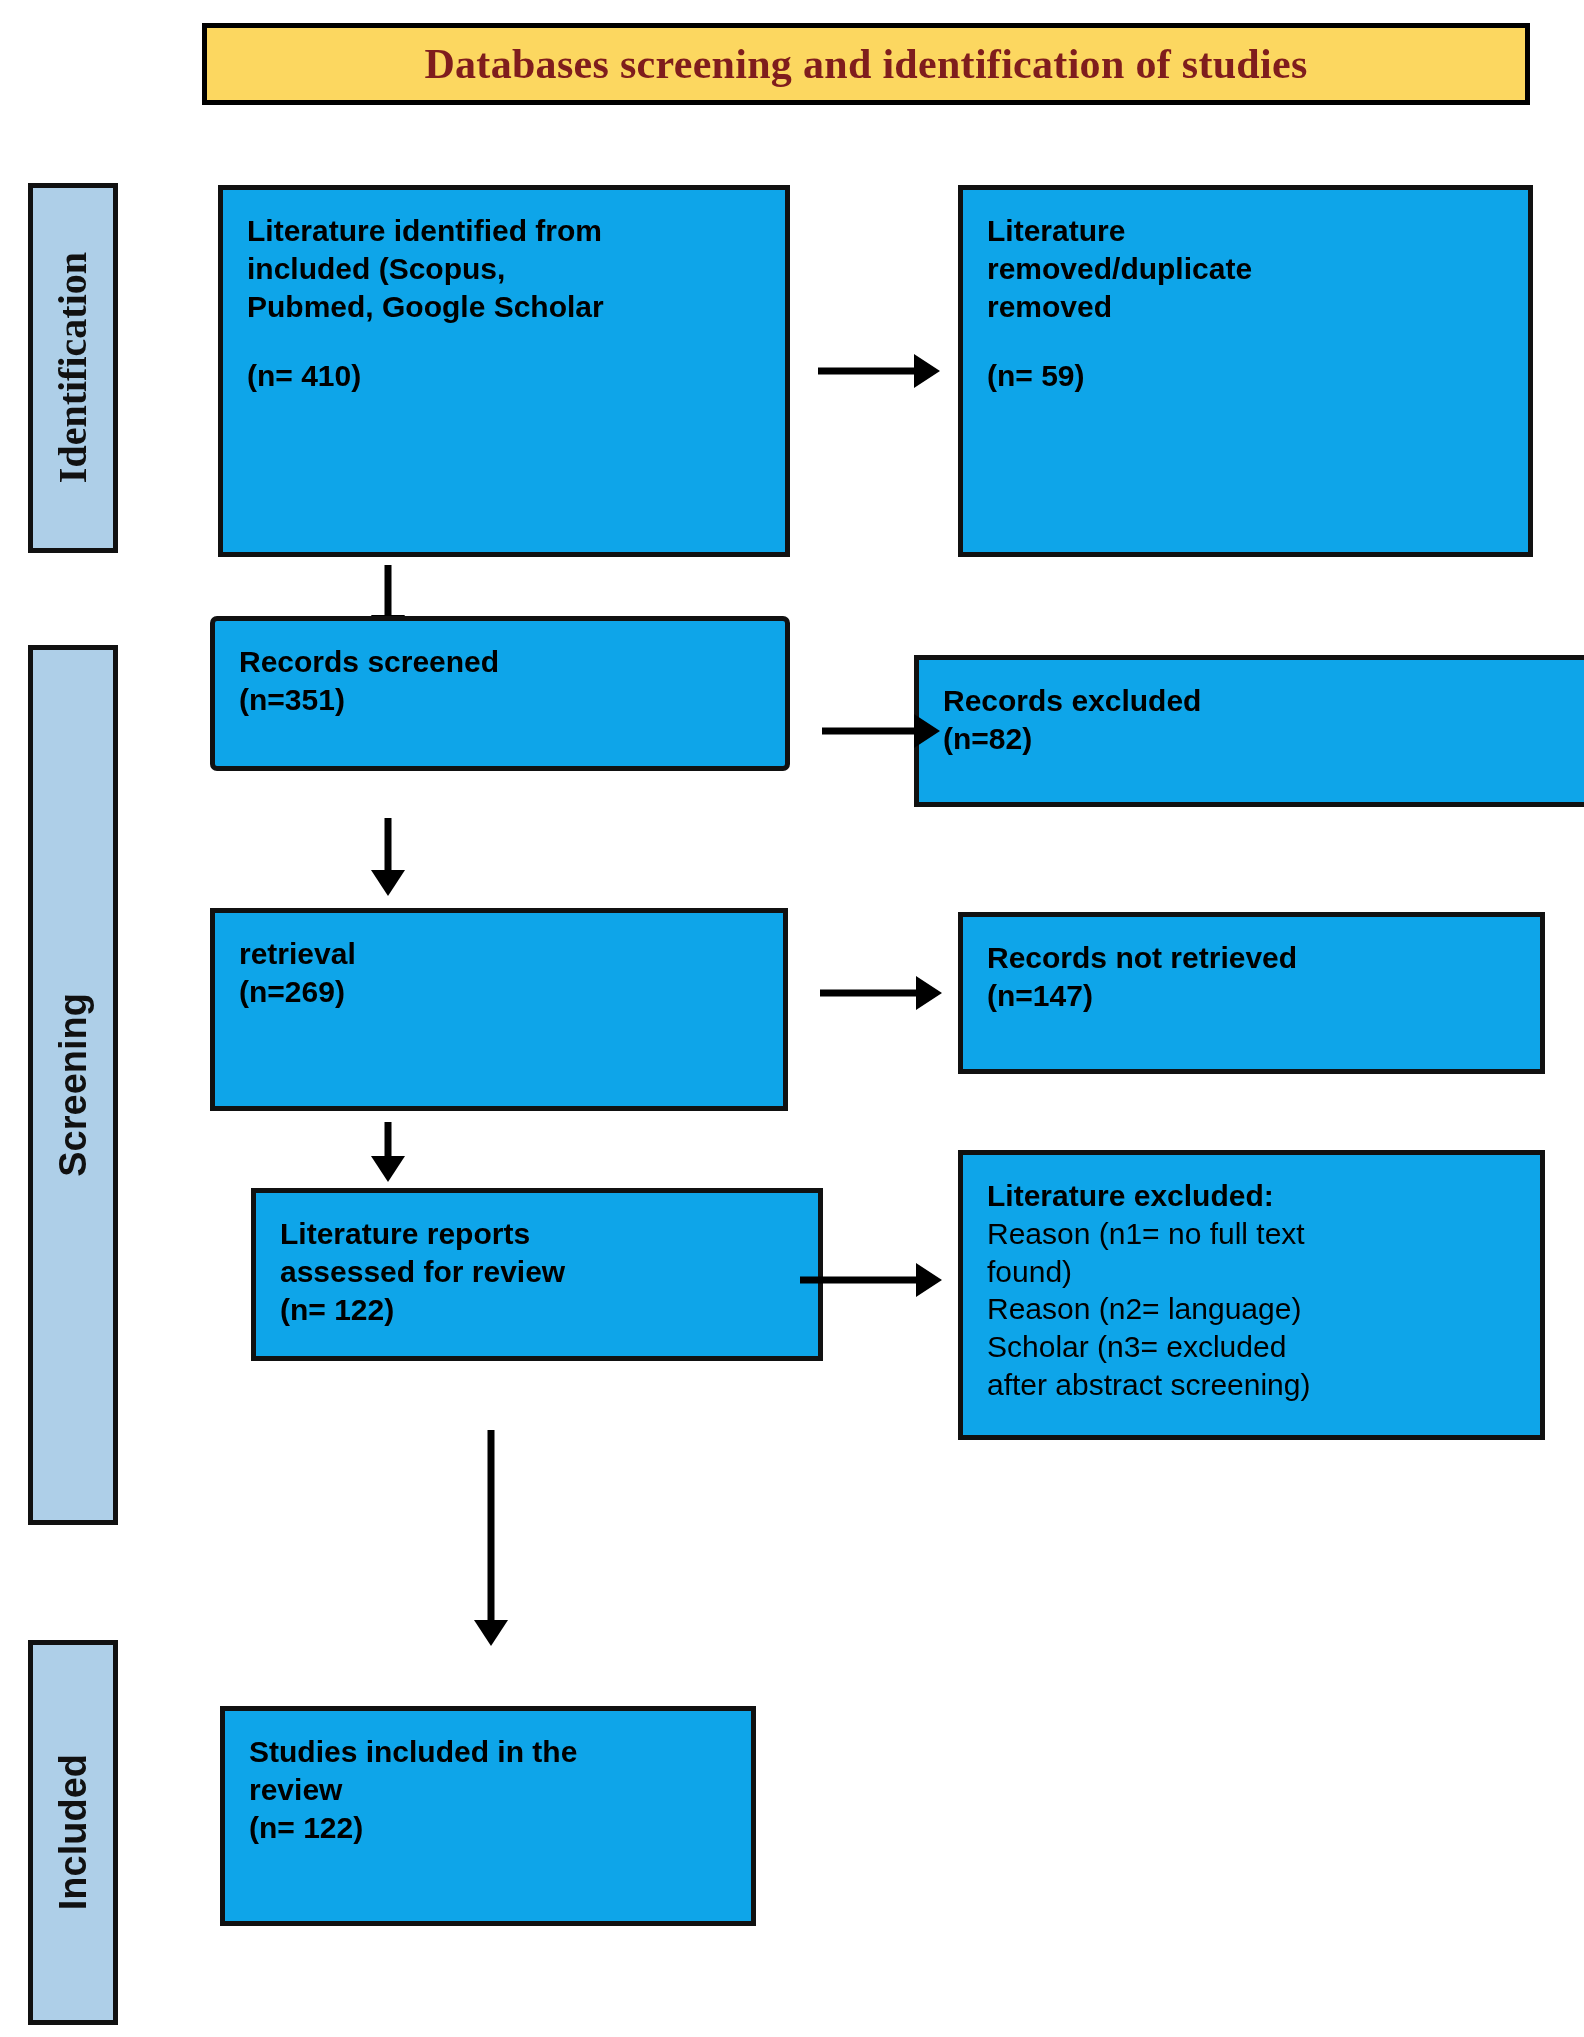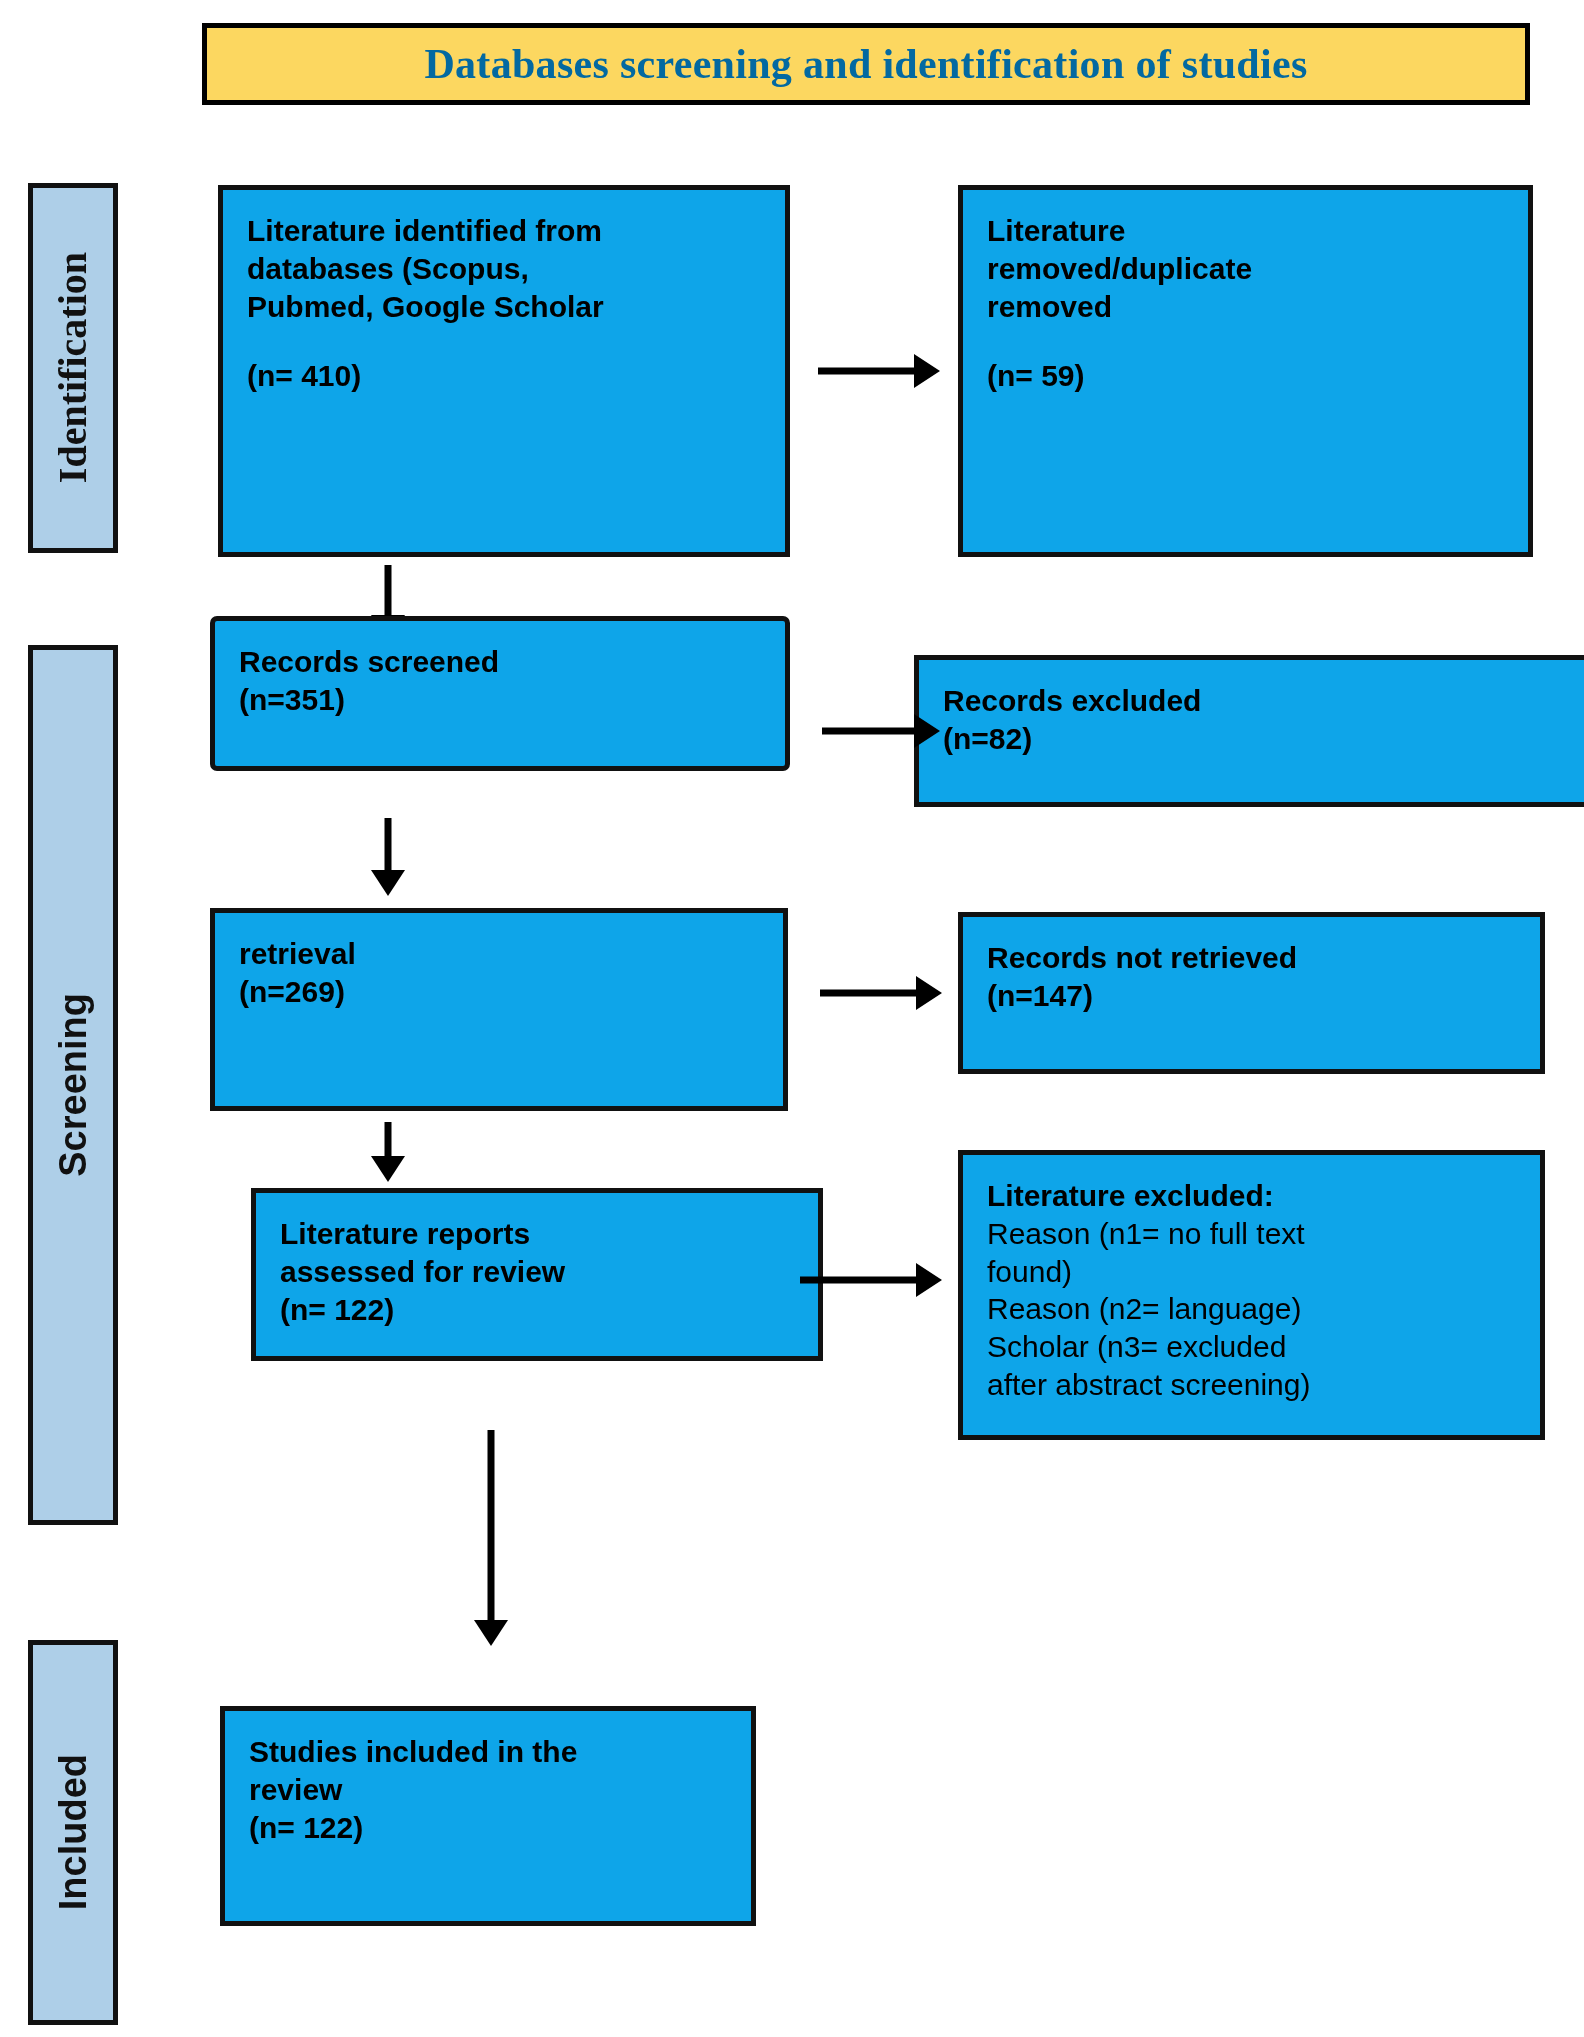--- a/index.html
+++ b/index.html
@@ -11,21 +11,21 @@
   .canvas{position:absolute;inset:0;}
 
   
   .header-band{
     position:absolute;left:202px;top:23px;width:1328px;height:82px;
     background:#FCD760;border:5px solid #000;box-sizing:border-box;
     display:flex;align-items:center;justify-content:center;
   }
   .header-title{
     font-family:"Liberation Serif", serif;
-    font-weight:bold;font-size:42px;color:#0369a1;letter-spacing:.3px;
+    font-weight:bold;font-size:42px;color:#7f1d1d;letter-spacing:.3px;
     white-space:nowrap;line-height:1;
   }
 
   
   .stage-bar{
     position:absolute;left:28px;width:90px;
     background:#AECFE8;border:5px solid #111;box-sizing:border-box;
     display:flex;align-items:center;justify-content:center;
   }
   .stage-label{
@@ -118,21 +118,21 @@
   <div class="stage-bar stage-sans" id="stage-screening">
     <span class="stage-label">Screening</span>
   </div>
 
   <div class="stage-bar stage-sans" id="stage-included">
     <span class="stage-label">Included</span>
   </div>
 
   <div class="flow-box" id="box-identified">
     <p>Literature identified from</p>
-    <p>databases (Scopus,</p>
+    <p>included (Scopus,</p>
     <p>Pubmed, Google Scholar</p>
     <p class="gap">(n= 410)</p>
   </div>
 
   <div class="flow-box" id="box-removed">
     <p>Literature</p>
     <p>removed/duplicate</p>
     <p>removed</p>
     <p class="gap">(n= 59)</p>
   </div>

